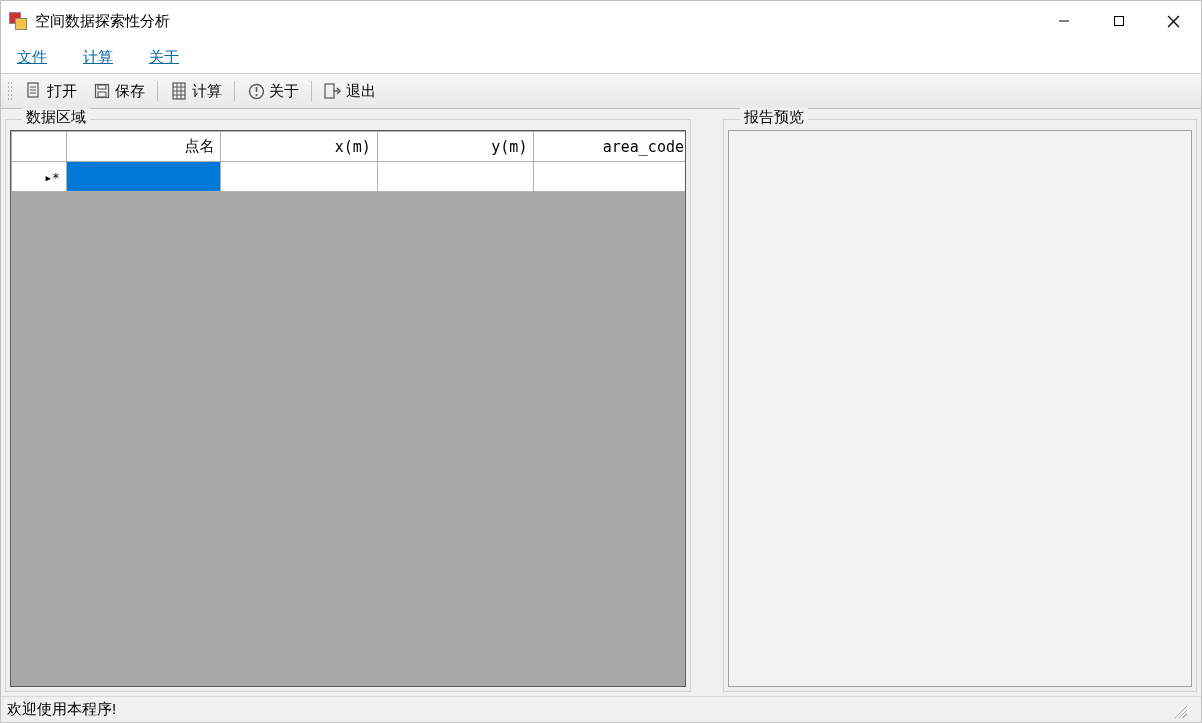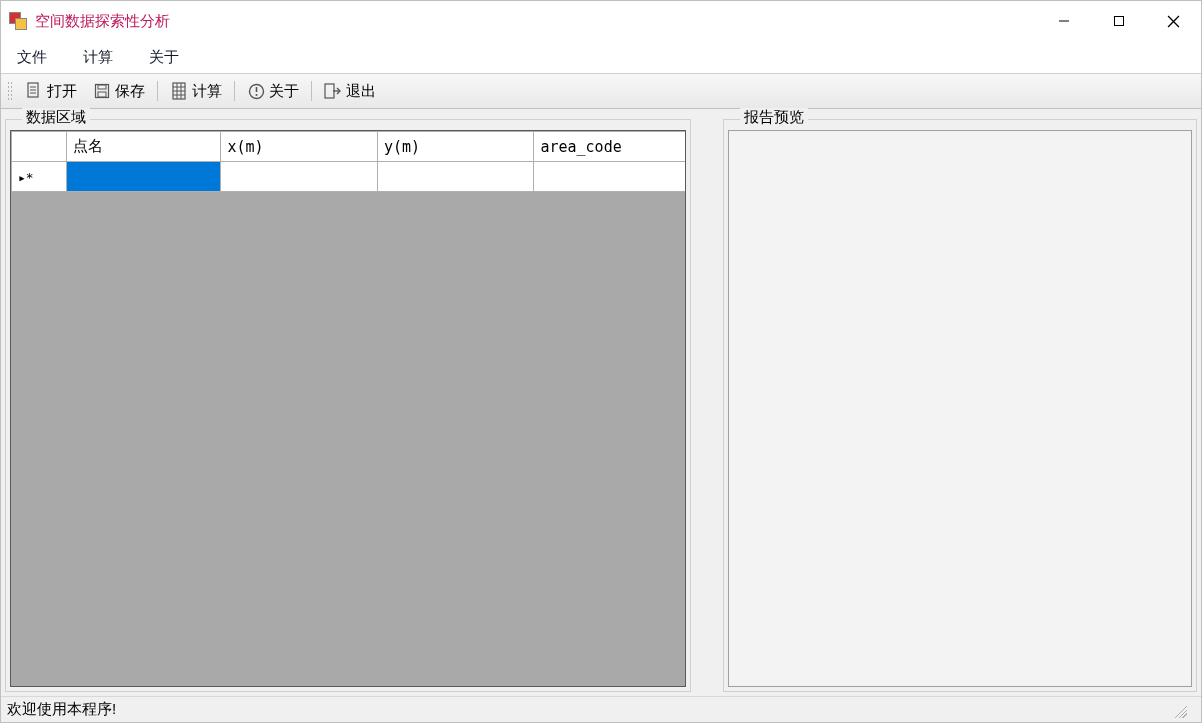--- a/index.html
+++ b/index.html
@@ -52,21 +52,21 @@
   .app-icon::after {
     content: "";
     position: absolute;
     top: 6px; left: 6px;
     width: 10px; height: 10px;
     background: #f5c242;
     border: 1px solid #888;
   }
   .title-text {
     font-size: 15px;
-    color: #be185d;
+    color: #000000;
   }
   .titlebar-buttons {
     display: flex;
     height: 100%;
   }
   .tb-btn {
     width: 55px;
     height: 100%;
     display: flex;
     align-items: center;
@@ -80,22 +80,23 @@
     height: 32px;
     background: #ffffff;
     display: flex;
     align-items: center;
     padding: 0 10px;
     gap: 24px;
     border-top: 1px solid #ffffff;
   }
   .menu-item {
     font-size: 15px;
-    color: #0f172a;
+    color: #0369a1;
     padding: 4px 6px;
+    text-decoration: underline;
   }
 
   
   .toolbar {
     height: 36px;
     background: linear-gradient(#f7f7f7, #e9e9e9);
     border-top: 1px solid #d0d0d0;
     border-bottom: 1px solid #c0c0c0;
     display: flex;
     align-items: center;
@@ -175,21 +176,21 @@
     border-collapse: collapse;
     background: #ffffff;
     font-family: "SimSun", monospace;
     font-size: 15px;
     width: 680px;
   }
   .datagrid th, .datagrid td {
     border: 1px solid #b0b0b0;
     height: 30px;
     padding: 0 6px;
-    text-align: left;
+    text-align: right;
     background: #ffffff;
     color: #000;
     font-weight: normal;
   }
   .datagrid th {
     background: #ffffff;
   }
   .datagrid .rowhdr {
     width: 54px;
     background: #ffffff;

